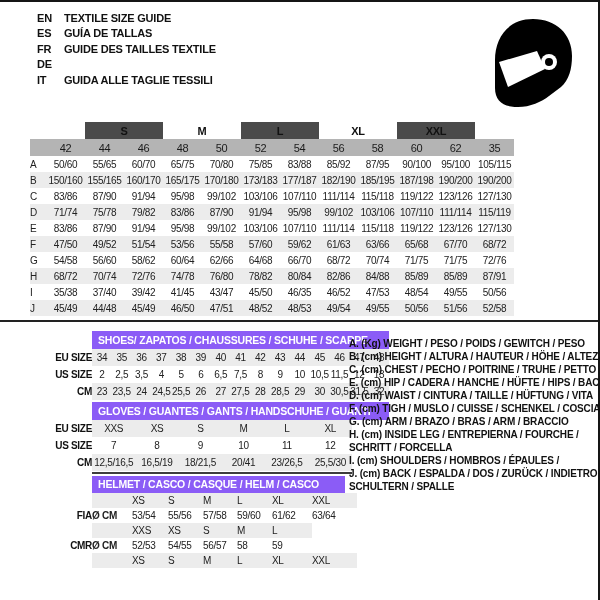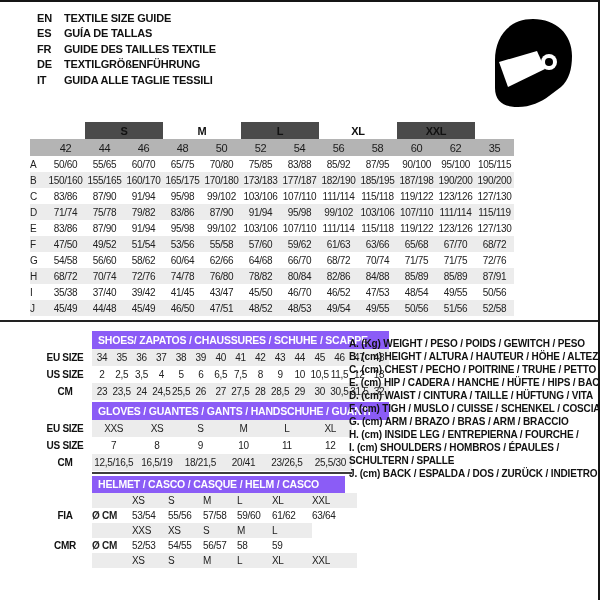--- a/index.html
+++ b/index.html
@@ -30,21 +30,21 @@
   .main-table tr.shade td { background:#ececec; }
   .main-table td.letter { text-align:left; padding-left:0; }
 
   .sep-main { position:absolute; top:320px; left:0; width:598px; height:2px; background:#222; }
   .sep-helmet { position:absolute; top:472px; left:92px; width:260px; height:2px; background:#3d3d3d; }
 
   
   .section { position:absolute; left:30px; }
   .band { margin-left:62px; background:#8b5cf6; color:#fff; font-weight:bold; font-size:10.5px; height:18px; line-height:18px; padding-left:6px; letter-spacing:-0.2px; white-space:nowrap; }
   .sub td { font-size:10px; text-align:center; height:17px; white-space:nowrap; letter-spacing:-0.3px; color:#222; }
-  .sub td.rlabel { text-align:center; padding-left:8px; font-weight:bold; color:#111;margin-left:36px; }
+  .sub td.rlabel { text-align:right; padding-left:8px; font-weight:bold; color:#111;margin-left:36px; }
   .sub tr.g td:not(.rlabel) { background:#ececec; }
 
   .shoes  { top:331px; }
   .shoes .band { width:297px; }
   .shoes table { width:359px; }
   .shoes .c-lab { width:62px; } .shoes .c-v { width:19.8px; }
 
   .gloves { top:402px; }
   .gloves .band { width:297px; }
   .gloves table { width:322px; }
@@ -75,21 +75,20 @@
   <div class="lang-row">
     <span class="lang-code">ES</span>
     <span class="lang-title">GUÍA DE TALLAS</span>
   </div>
   <div class="lang-row">
     <span class="lang-code">FR</span>
     <span class="lang-title">GUIDE DES TAILLES TEXTILE</span>
   </div>
   <div class="lang-row">
     <span class="lang-code">DE</span>
-    <span class="lang-title">TEXTILGRÖßENFÜHRUNG</span>
   </div>
   <div class="lang-row">
     <span class="lang-code">IT</span>
     <span class="lang-title">GUIDA ALLE TAGLIE TESSILI</span>
   </div>
 </div>
 
 <div class="helmet-icon">
   <svg width="88" height="96" viewBox="0 0 88 96" xmlns="http://www.w3.org/2000/svg">
     <path fill="#000" d="M46 5 C 21 5, 8 24, 8 46 L 8 74 C 8 85, 14 91, 24 92.5 C 39 95, 53 89, 62 82 L 74 73 C 82 66, 85 55, 85 42 C 85 20, 69 5, 46 5 Z"></path>
@@ -254,21 +253,21 @@
           <td>87/91</td>
         </tr>
         <tr>
           <td class="letter">I</td>
           <td>35/38</td>
           <td>37/40</td>
           <td>39/42</td>
           <td>41/45</td>
           <td>43/47</td>
           <td>45/50</td>
-          <td>46/70</td>
+          <td>46/35</td>
           <td>46/52</td>
           <td>47/53</td>
           <td>48/54</td>
           <td>49/55</td>
           <td>50/56</td>
         </tr>
         <tr class="shade">
           <td class="letter">J</td>
           <td>45/49</td>
           <td>44/48</td>
@@ -464,16 +463,17 @@
 
 <div class="legend">
   <div class="legend-line">A. (Kg) WEIGHT / PESO / POIDS / GEWITCH / PESO</div>
   <div class="legend-line">B. (cm) HEIGHT / ALTURA / HAUTEUR / HÖHE / ALTEZZA</div>
   <div class="legend-line">C. (cm) CHEST / PECHO / POITRINE / TRUHE / PETTO</div>
   <div class="legend-line">E. (cm) HIP / CADERA / HANCHE / HÜFTE / HIPS /  BACINO</div>
   <div class="legend-line">D. (cm) WAIST / CINTURA / TAILLE / HÜFTUNG / VITA</div>
   <div class="legend-line">F.  (cm) TIGH / MUSLO / CUISSE / SCHENKEL / COSCIA</div>
   <div class="legend-line">G. (cm) ARM  / BRAZO / BRAS / ARM / BRACCIO</div>
   <div class="legend-line">H. (cm) INSIDE LEG / ENTREPIERNA / FOURCHE /</div>
+  <div class="legend-line">SCHRITT / FORCELLA</div>
   <div class="legend-line">I.  (cm) SHOULDERS / HOMBROS / ÉPAULES /</div>
+  <div class="legend-line">J. (cm) BACK / ESPALDA / DOS / ZURÜCK / INDIETRO</div>
   <div class="legend-line">SCHULTERN / SPALLE</div>
-  <div class="legend-line">J. (cm) BACK / ESPALDA / DOS / ZURÜCK / INDIETRO</div>
 </div>
 
 </body></html>

